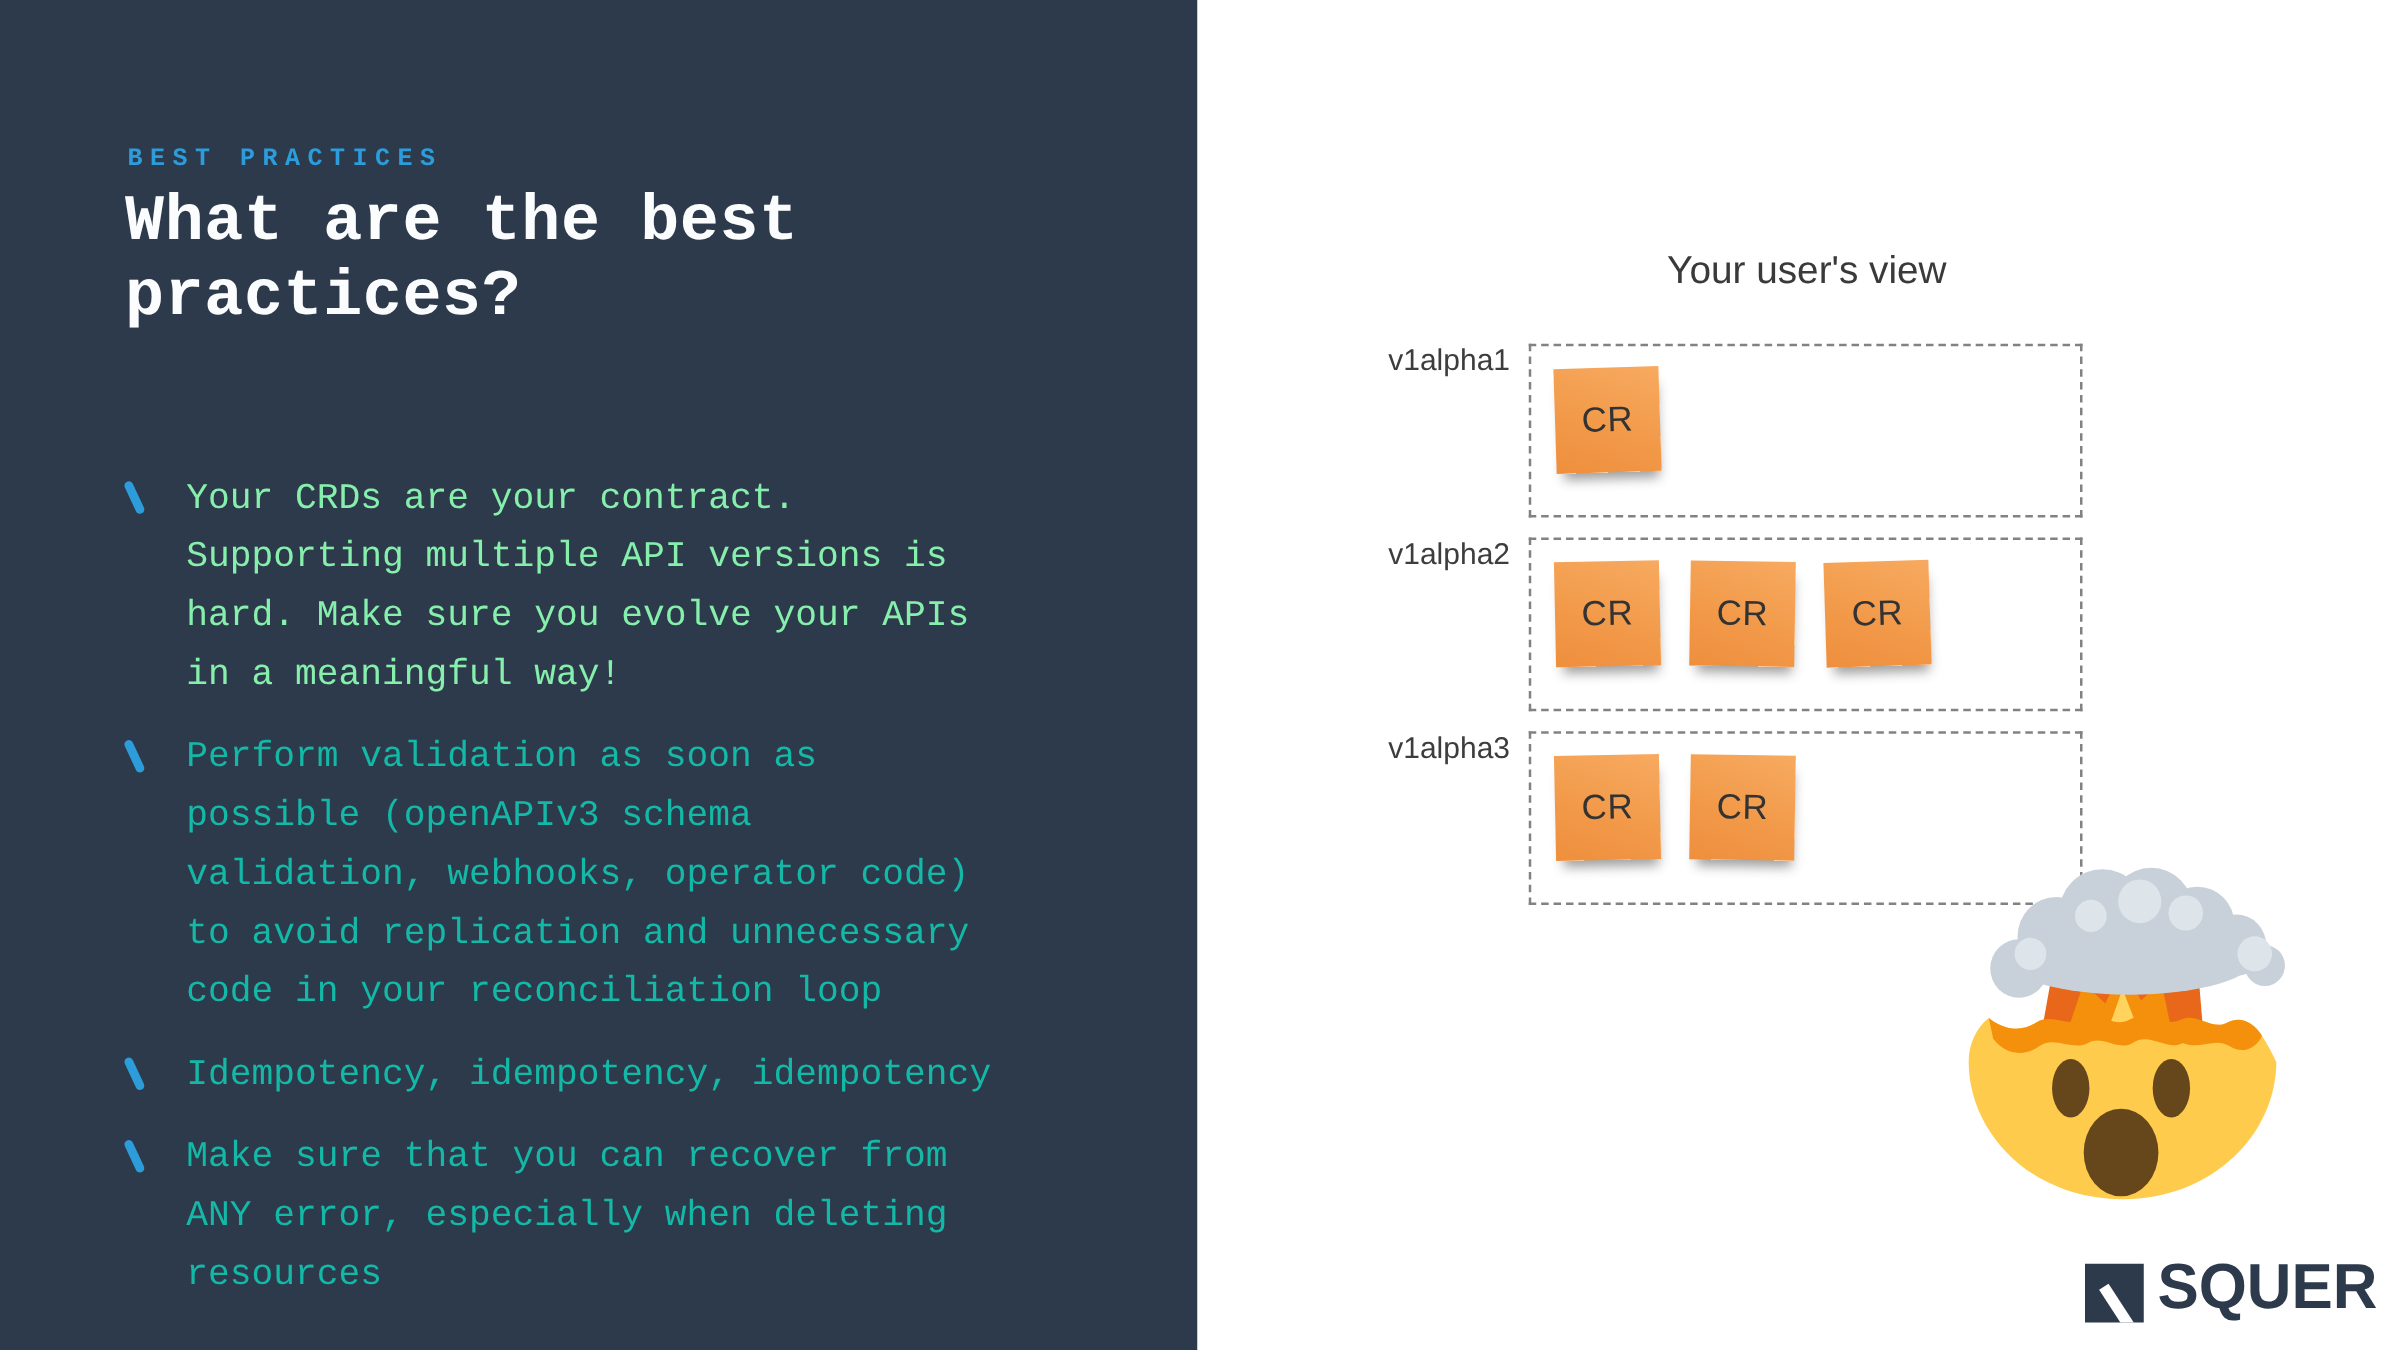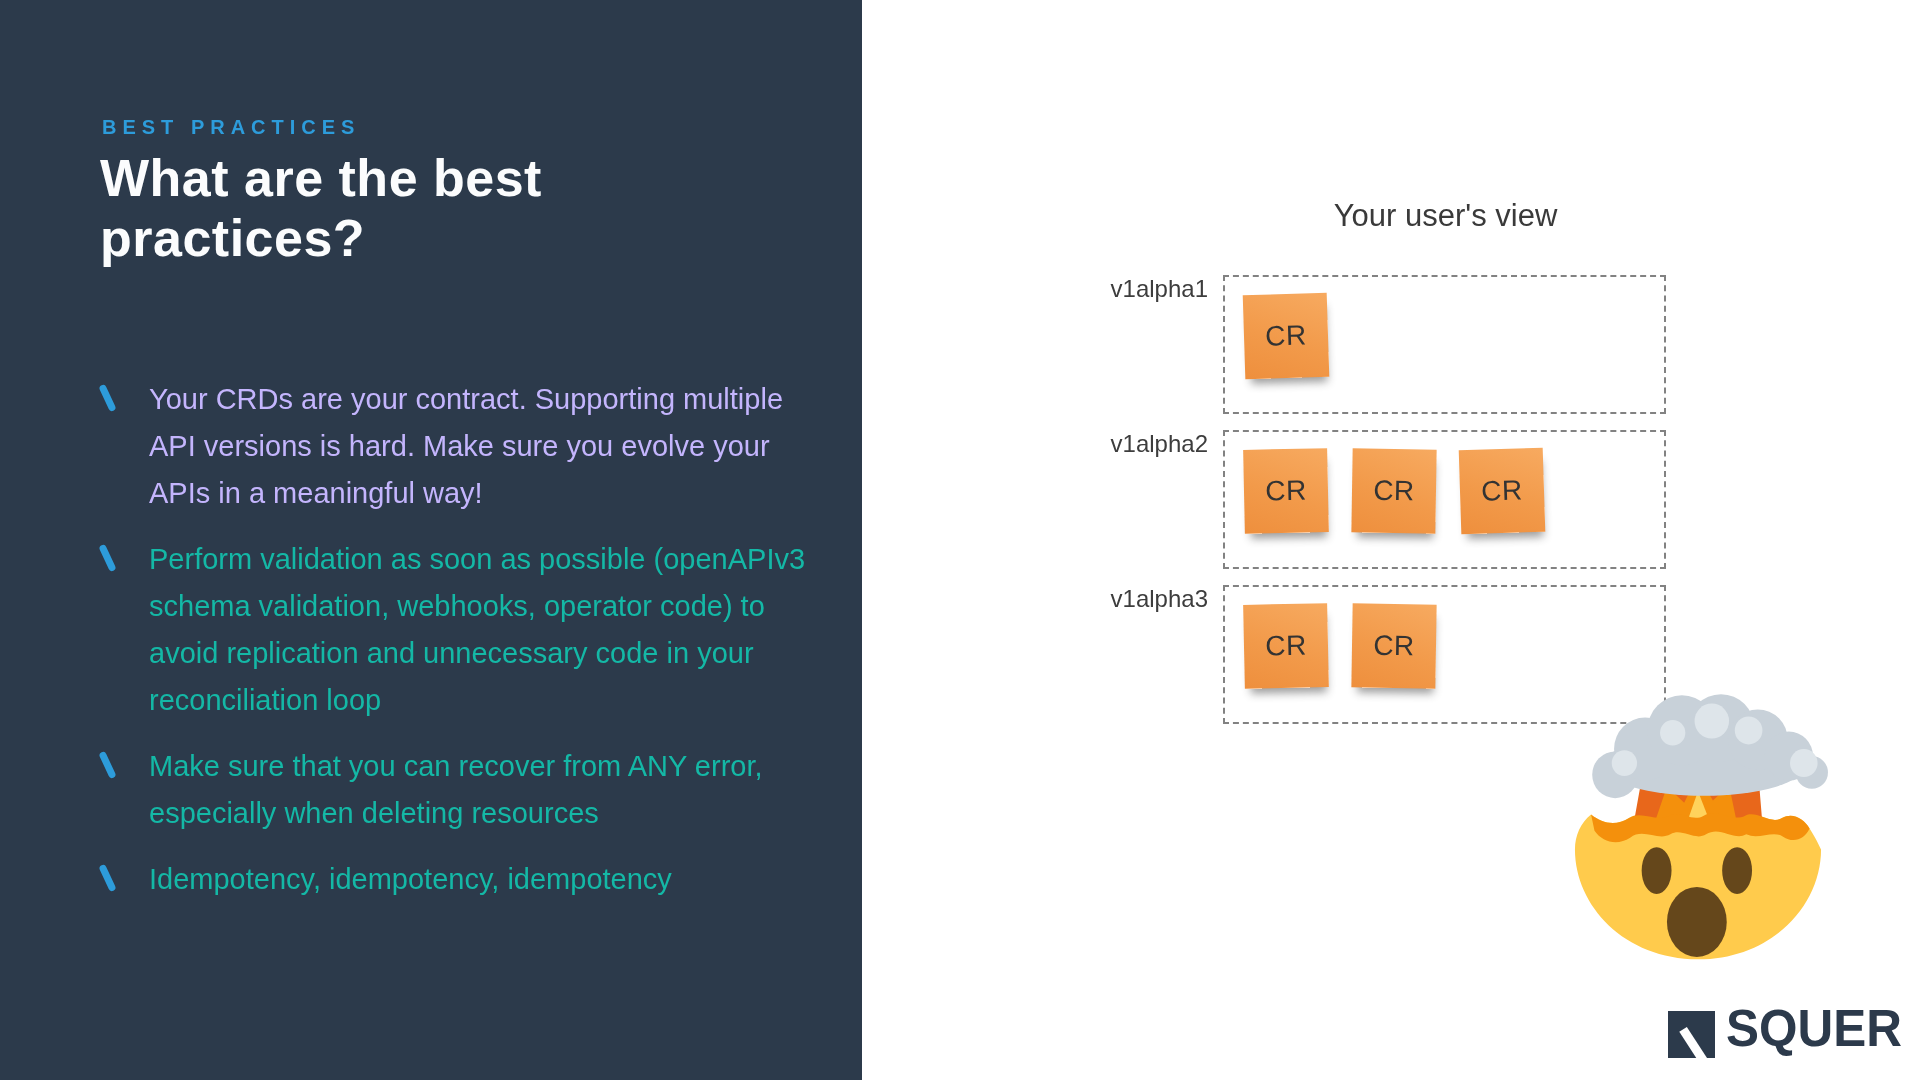--- a/index.html
+++ b/index.html
@@ -9,22 +9,23 @@
     height: 1080px;
     background: #ffffff;
     overflow: hidden;
     font-family: "Liberation Sans", sans-serif;
   }
 
   
   .left-panel {
     position: absolute;
     left: 0; top: 0;
-    width: 862px; height: 1080px;
+    width: 958px; height: 1080px;
     background: #2c3a4b;
+    font-family: Liberation Mono, monospace;
   }
   .eyebrow {
     position: absolute;
     left: 102px; top: 116px;
     font-size: 20px;
     font-weight: 700;
     letter-spacing: 6px;
     color: #2d9cdb;
   }
   .title {
@@ -62,21 +63,21 @@
     border-radius: 4px;
     background: #2d9cdb;
     transform: rotate(-25deg);
   }
   .bullet-text {
     width: 660px;
     font-size: 29px;
     line-height: 1.62;
     color: #14b8a6;
   }
-  .bullet.highlighted .bullet-text { color: #c4b5fd; }
+  .bullet.highlighted .bullet-text { color: #86efac; }
 
   
   .right-panel {
     position: absolute;
     left: 958px; top: 0;
     width: 962px; height: 1080px;
     background: #ffffff;
   }
   .diagram-title {
     position: absolute;
@@ -186,27 +187,27 @@
       <li class="bullet">
         <span class="slash-col">
             <span class="slash"></span>
           </span>
         <span class="bullet-text">Perform validation as soon as possible (openAPIv3 schema validation, webhooks, operator code) to avoid replication and unnecessary code in your reconciliation loop</span>
       </li>
       <li class="bullet">
         <span class="slash-col">
             <span class="slash"></span>
           </span>
+        <span class="bullet-text">Idempotency, idempotency, idempotency</span>
+      </li>
+      <li class="bullet">
+        <span class="slash-col">
+            <span class="slash"></span>
+          </span>
         <span class="bullet-text">Make sure that you can recover from ANY error, especially when deleting resources</span>
-      </li>
-      <li class="bullet">
-        <span class="slash-col">
-            <span class="slash"></span>
-          </span>
-        <span class="bullet-text">Idempotency, idempotency, idempotency</span>
       </li>
     </ul>
   </section>
 
   <section class="right-panel">
     <div class="diagram-title">Your user's view</div>
 
     <div class="rows">
 
       <div class="version-row">

